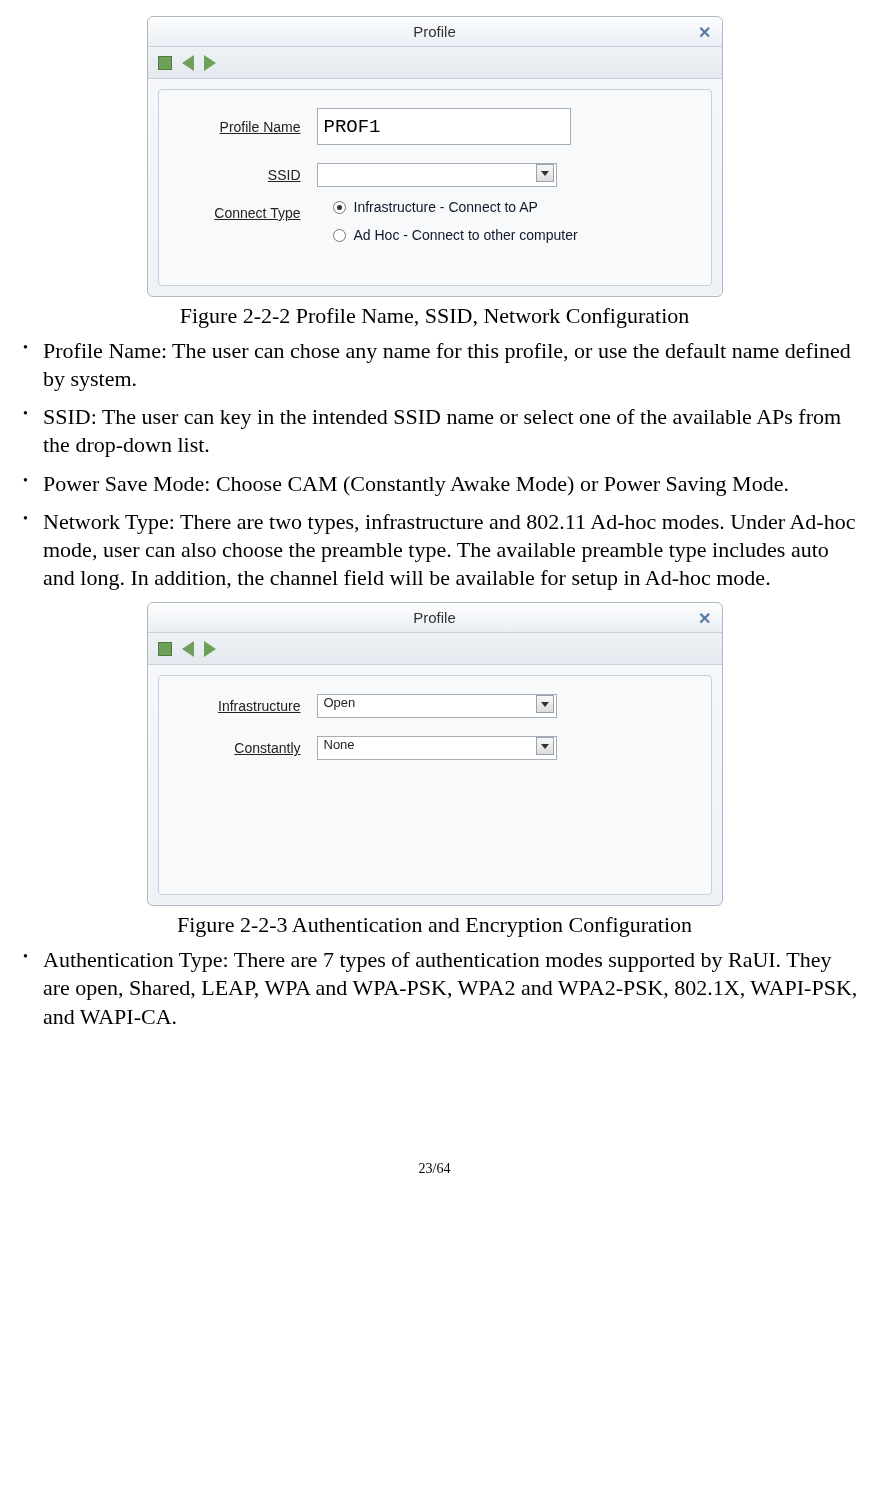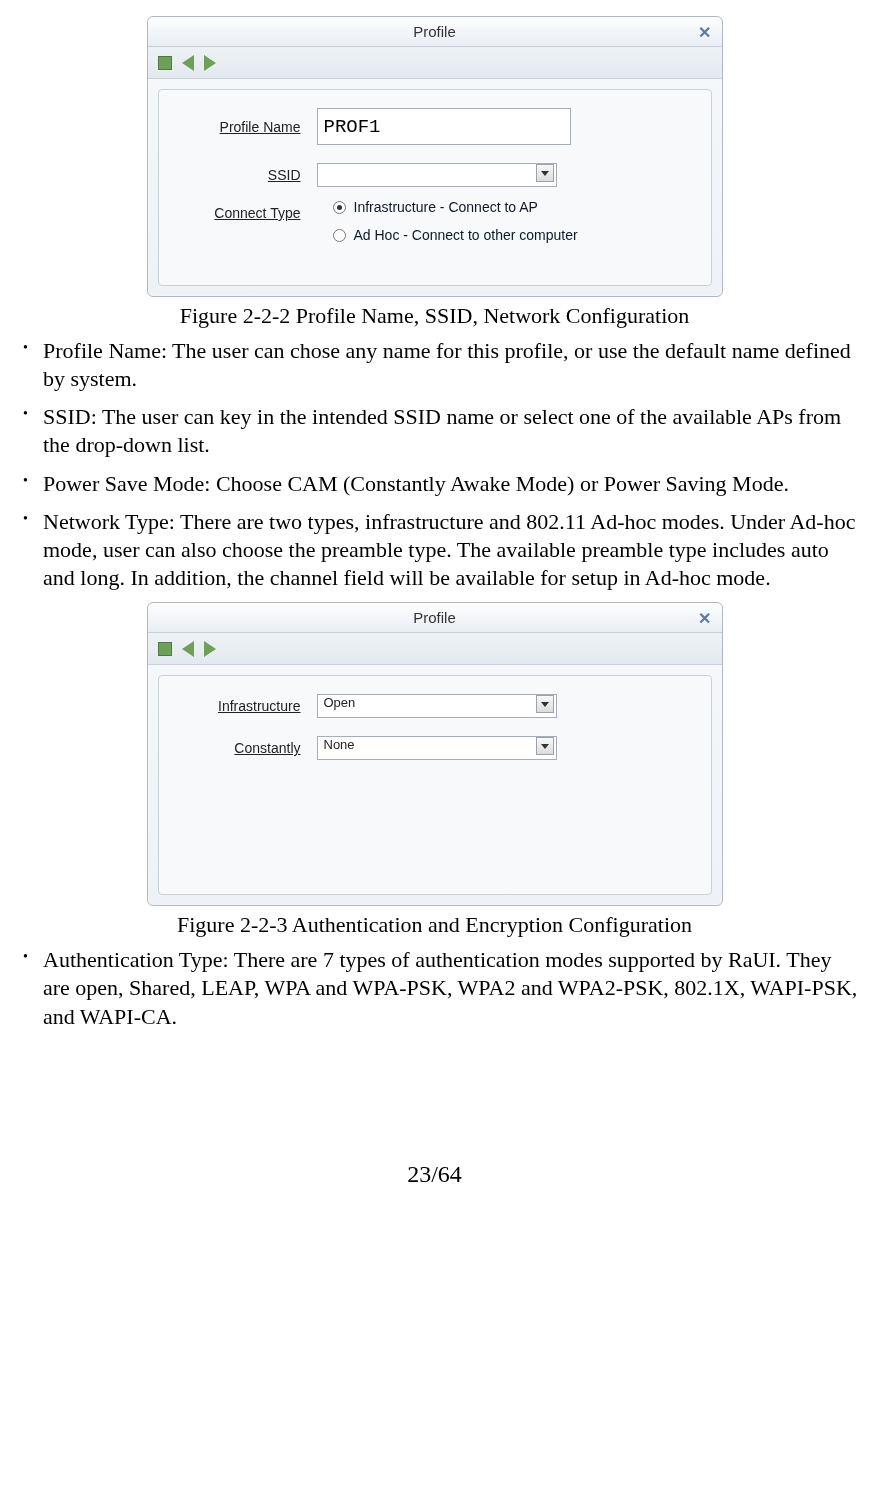--- a/index.html
+++ b/index.html
@@ -90,21 +90,21 @@
     margin-right: 2px;
   }
   .combo-btn .chev { width: 0; height: 0; border-left: 4px solid transparent; border-right: 4px solid transparent; border-top: 5px solid #333; }
   .radio-row { display: flex; align-items: center; gap: 8px; margin-left: 156px; margin-bottom: 12px; font-family: Tahoma, Arial, sans-serif; font-size: 14px; color: #0f172a; }
   .radio-outer { width: 13px; height: 13px; border: 1px solid #777; border-radius: 50%; background: #fff; display: flex; align-items: center; justify-content: center; }
   .radio-dot { width: 5px; height: 5px; background: #333; border-radius: 50%; }
   .caption { text-align: center; font-family: "Times New Roman", serif; font-size: 22px; margin: 4px 0 8px 0; }
   ul.bullets { list-style: none; padding: 0 6px 0 14px; margin: 0 0 8px 0; }
   ul.bullets > li { position: relative; padding-left: 24px; margin-bottom: 10px; line-height: 1.28; }
   ul.bullets > li::before { content: "\2022"; position: absolute; left: 4px; top: 2px; font-size: 14px; }
-  .page-num { text-align: center; font-size: 24px; margin-top: 130px; }
+  .page-num { text-align: center; font-size: 14px; margin-top: 130px; }
   .dlg2-body { min-height: 220px; }
 </style>
 </head>
 <body>
 
 <div class="page">
 
   <div class="dialog">
     <div class="dlg-titlebar">
       <span>Profile</span>

